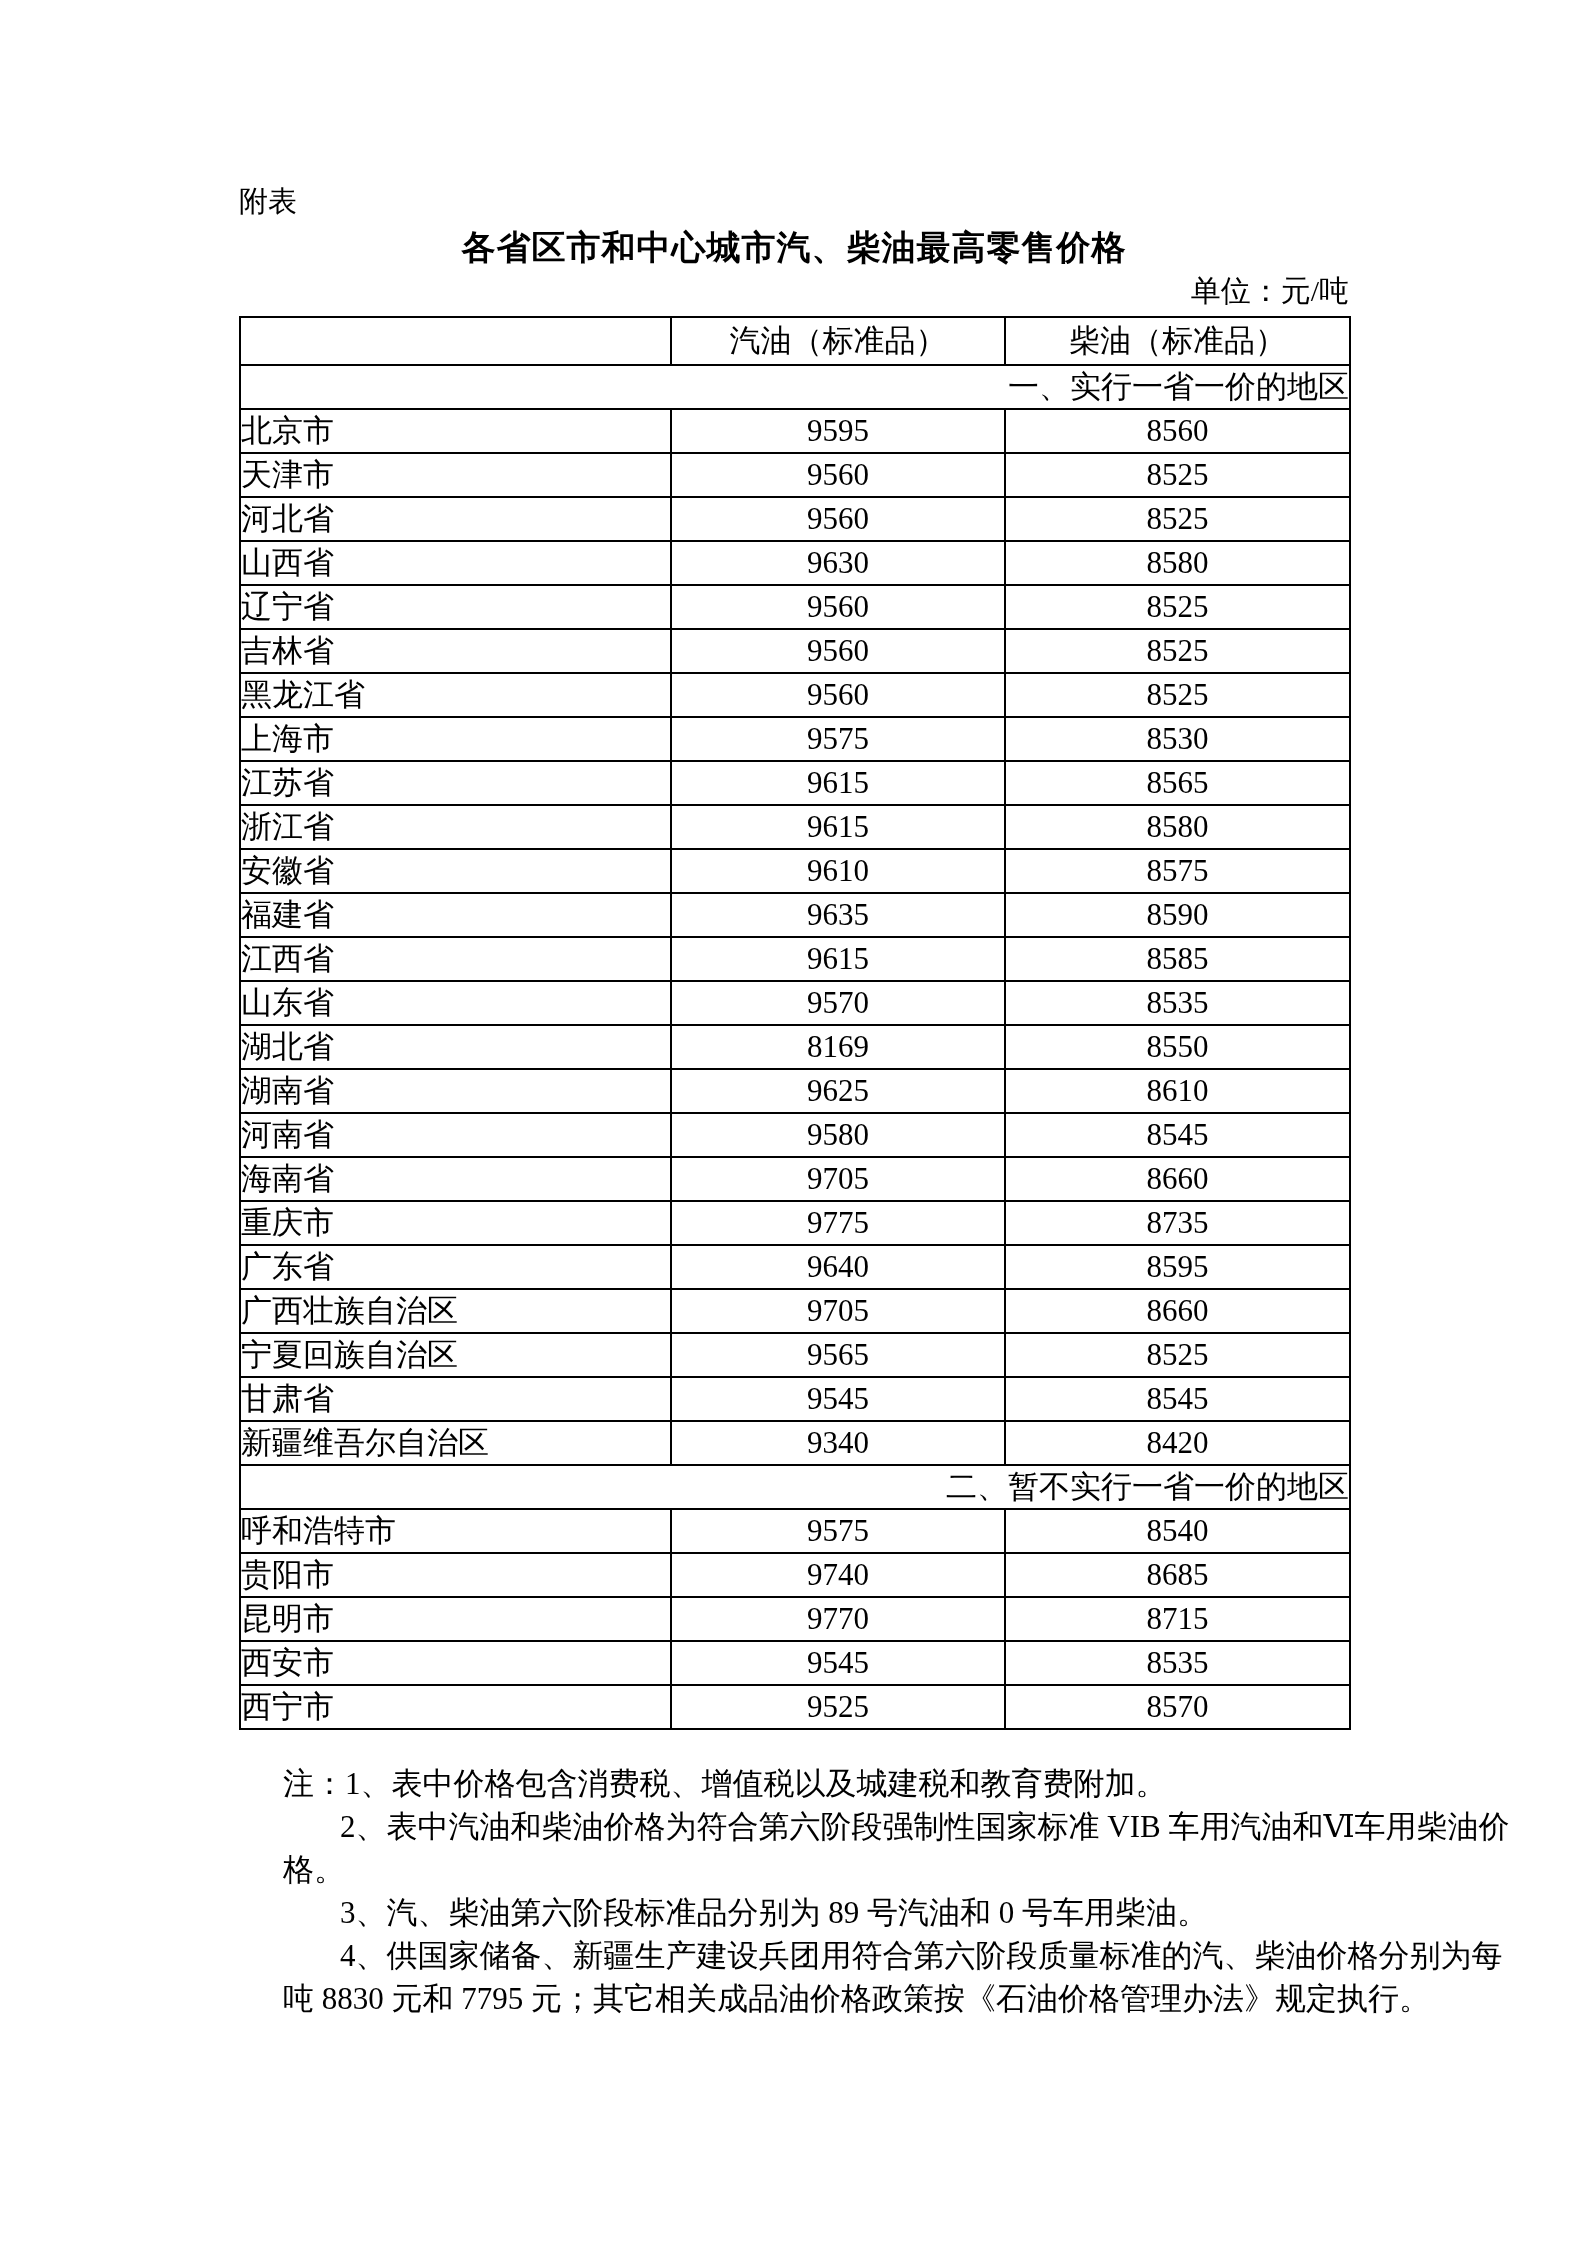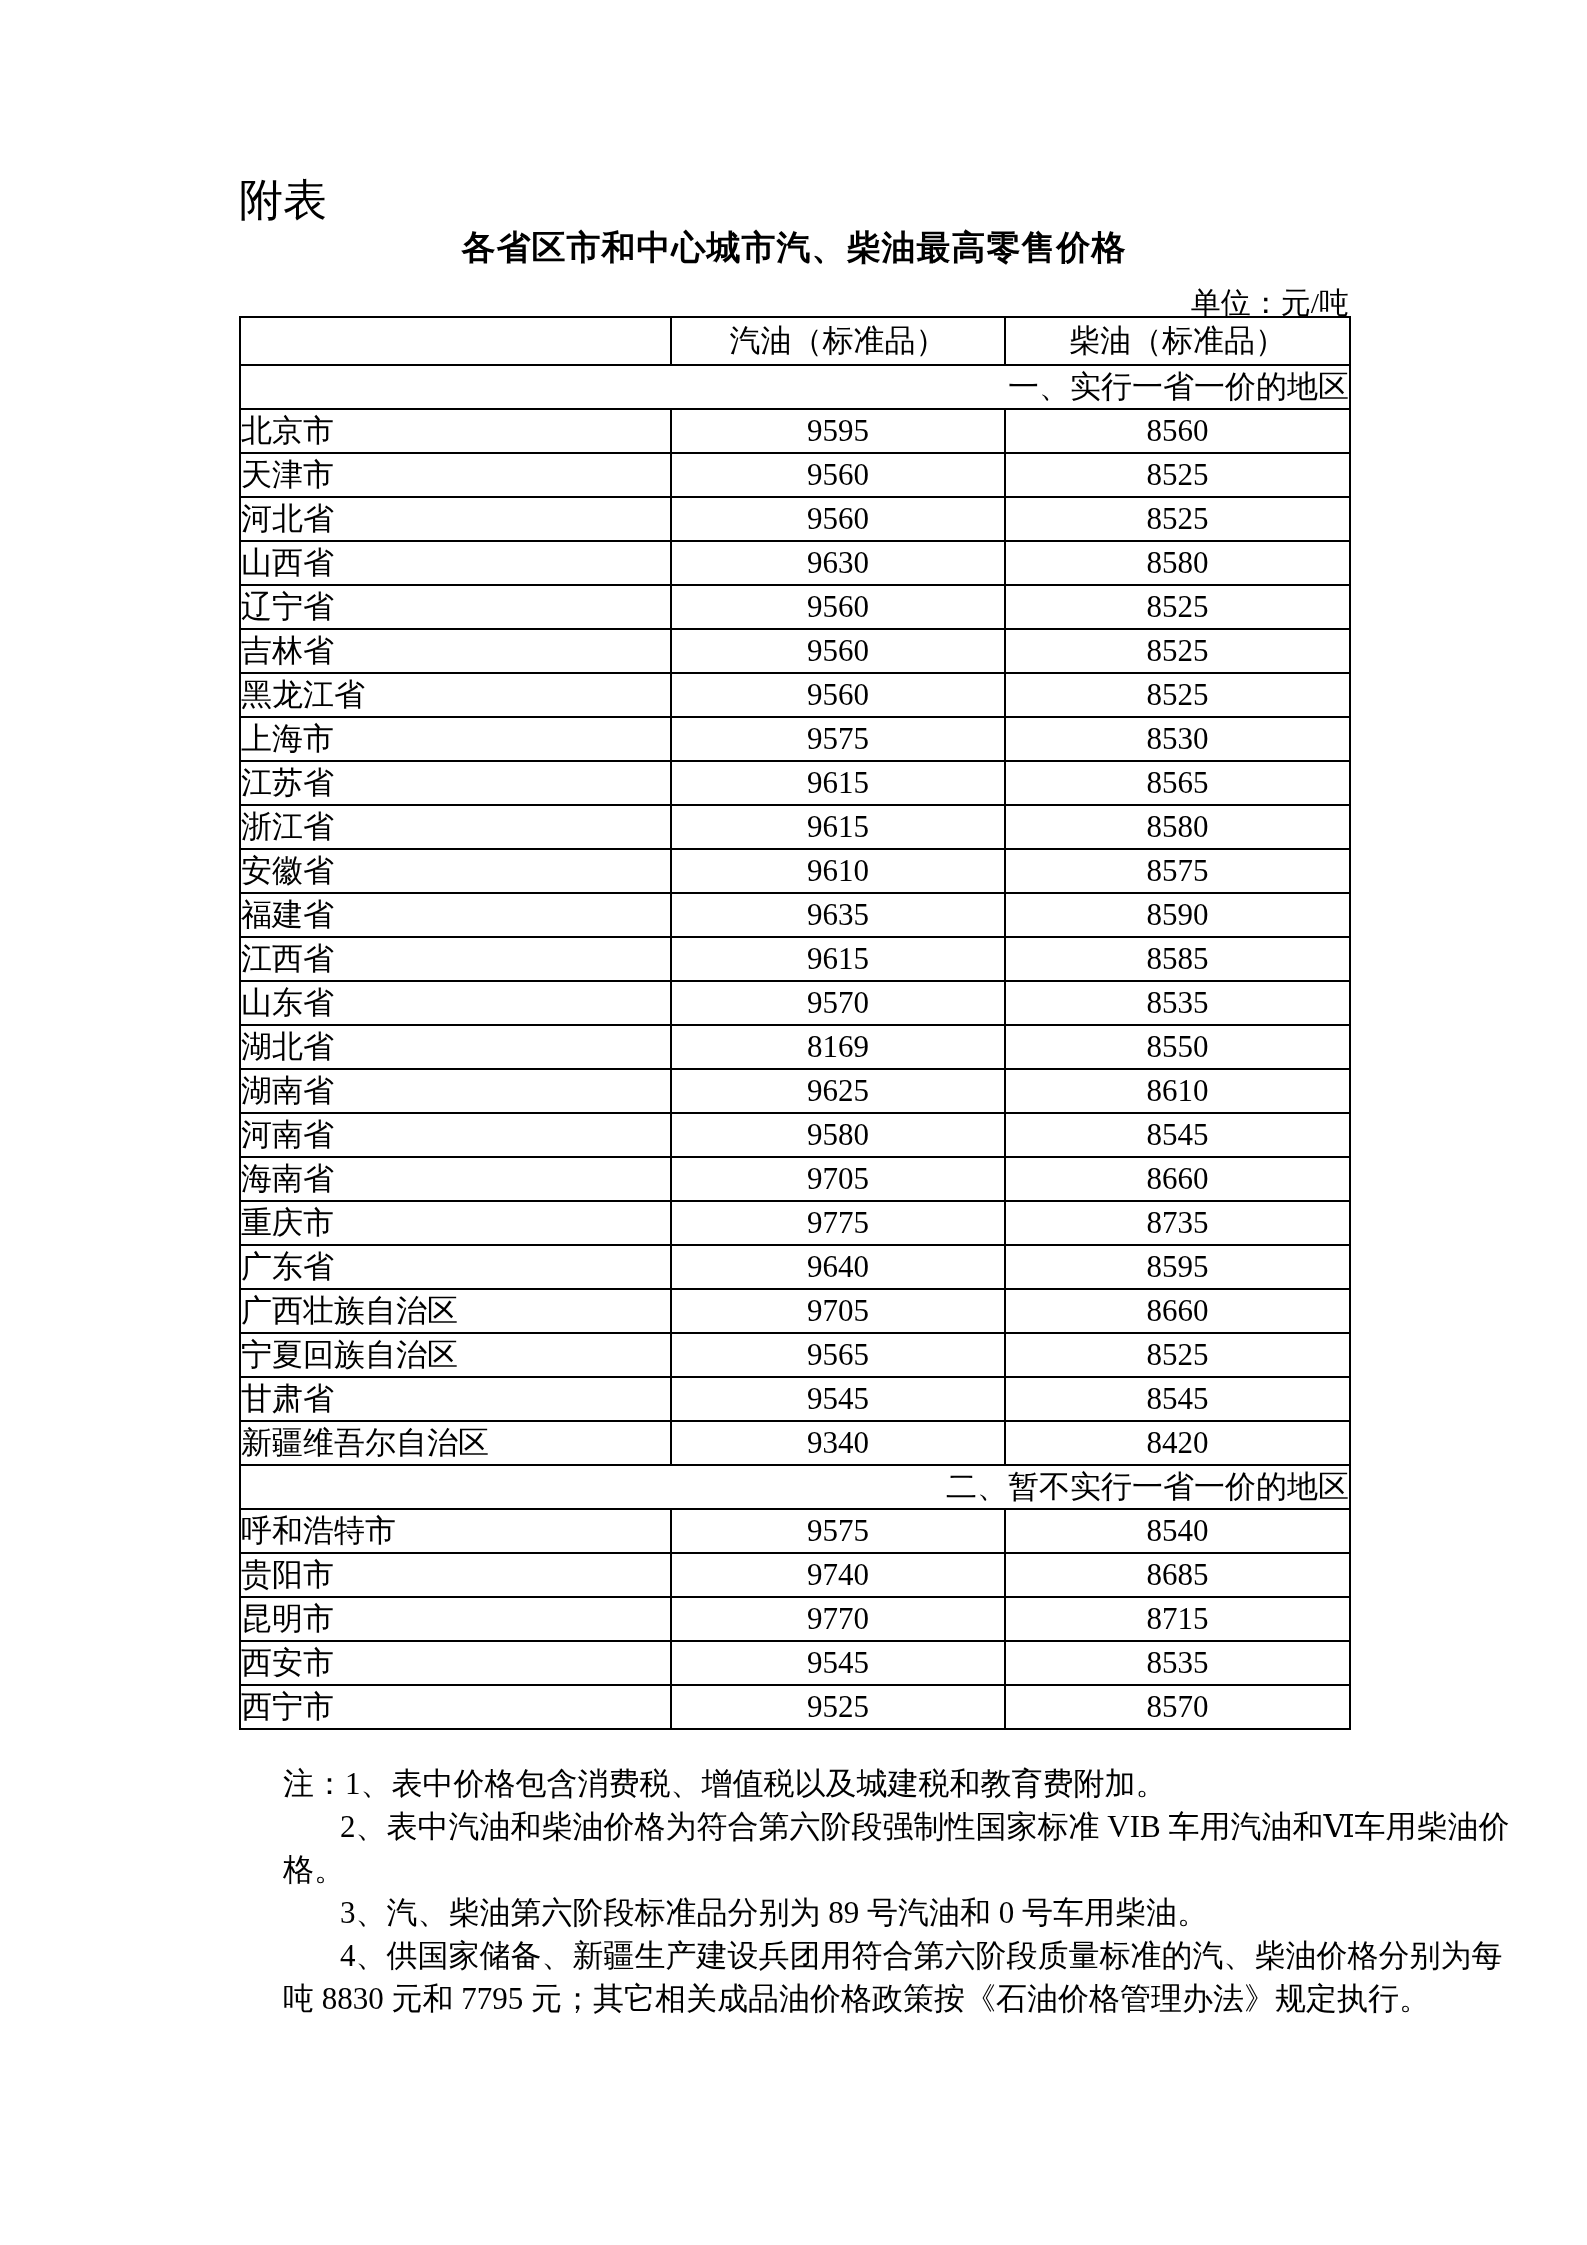--- a/index.html
+++ b/index.html
@@ -18,21 +18,21 @@
   .content {
     position: absolute;
     left: 239px;
     top: 0;
     width: 1110px;
   }
   .appendix-label {
     position: absolute;
     top: 183px;
     left: 0;
-    font-size: 44px;
+    font-size: 29px;
     line-height: 36px;
   }
   .doc-title {
     position: absolute;
     top: 228px;
     left: 0;
     width: 100%;
     text-align: center;
     font-size: 34px;
     font-weight: bold;
@@ -40,21 +40,20 @@
     letter-spacing: 1px;
   }
   .unit-line {
     position: absolute;
     top: 274px;
     left: 0;
     width: 100%;
     text-align: right;
     font-size: 30px;
     line-height: 34px;
-    margin-top: 12px;
   }
   table.price-table {
     position: absolute;
     top: 316px;
     left: 0;
     width: 1110px;
     border-collapse: collapse;
     table-layout: fixed;
   }
   table.price-table col.c-region  { width: 431px; }

